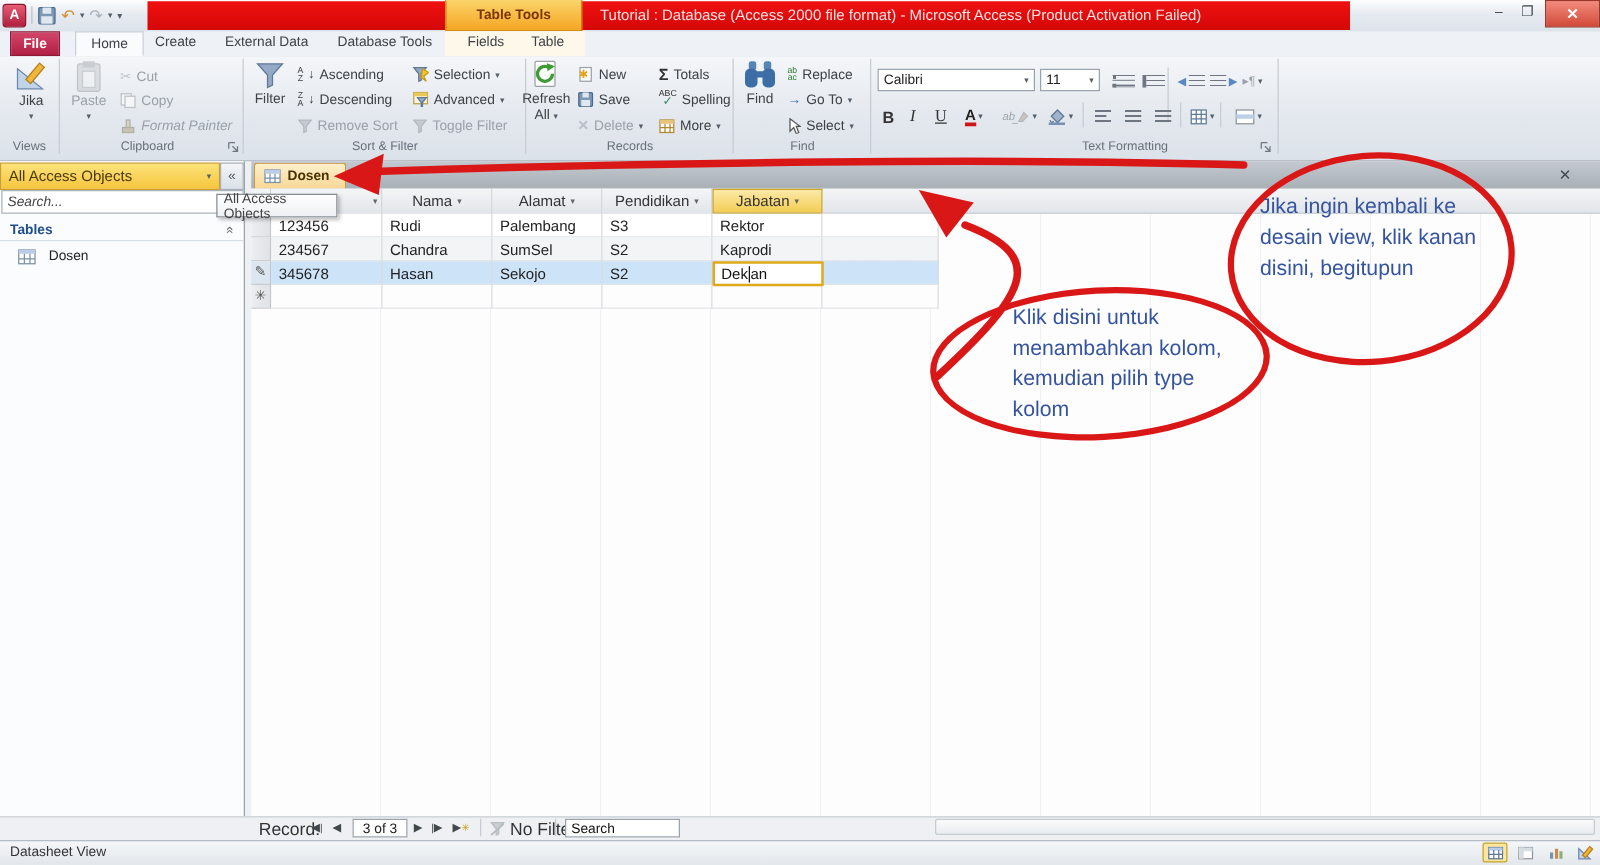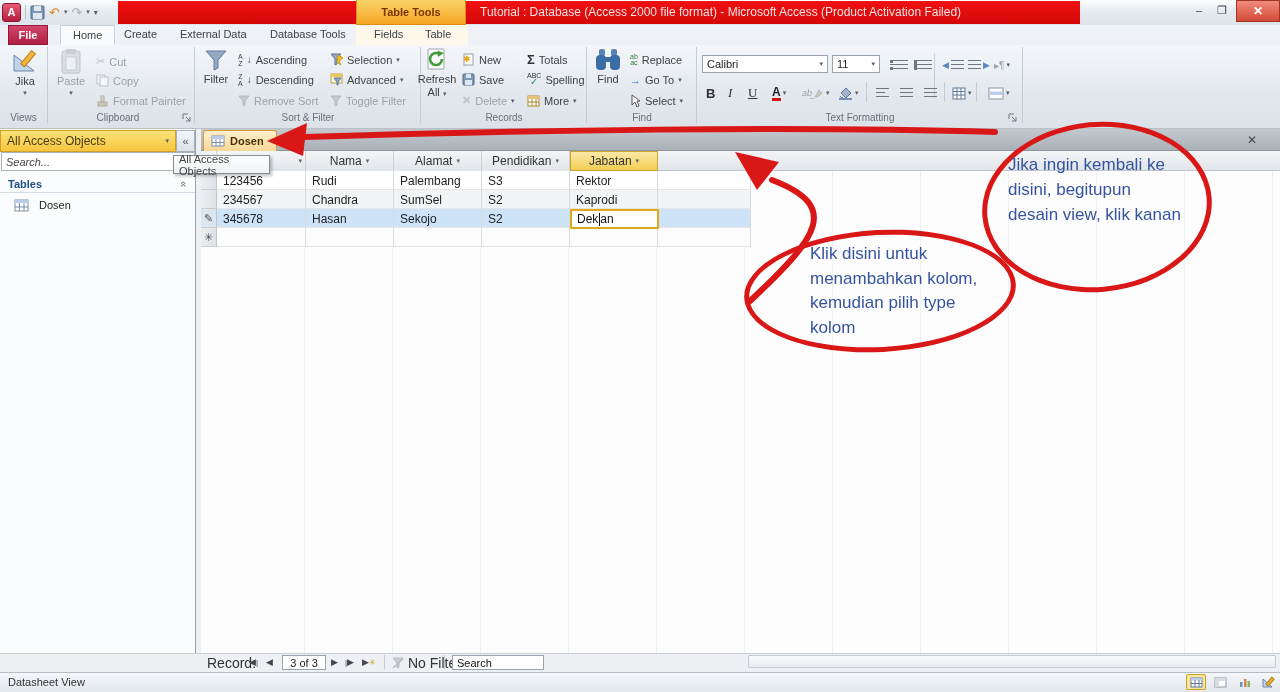--- a/index.html
+++ b/index.html
@@ -162,21 +162,21 @@
       <span class="glyph">✂</span>
       <span>Cut</span>
     </div>
   <div class="abs sbtn dis" style="left:96px;top:72px;">
       <svg width="13" height="13">
         <rect x="1" y="1" width="8" height="9" fill="#fff" stroke="#9aa0a6"></rect>
         <rect x="4" y="3" width="8" height="9" fill="#fff" stroke="#9aa0a6"></rect>
       </svg>
       <span>Copy</span>
     </div>
-  <div class="abs sbtn dis" style="left:96px;top:92px;">
+  <div class="abs sbtn dis" style="left:96px;top:92px;font-style:italic;">
       <svg width="13" height="13">
         <rect x="2" y="8" width="9" height="4" fill="#b9a98c" stroke="#8e8068"></rect>
         <rect x="5" y="2" width="3" height="6" fill="#cfc4ad" stroke="#8e8068"></rect>
       </svg>
       <span>Format Painter</span>
     </div>
   <div class="abs glabel" style="left:48px;width:140px;">Clipboard</div>
   <svg class="abs dlaunch" style="left:182px;top:113px;">
       <path d="M1,1 H6 M1,1 V6 M4,4 L8,8 M8,4 v4 h-4" stroke="#6e7781" fill="none"></path>
     </svg>
@@ -381,21 +381,21 @@
       <span class="drop">▾</span>
     </div>
   <div class="abs gsep" style="left:976px;top:82px;height:20px;"></div>
   <div class="abs tfbtn" style="left:986px;top:84px;">
       <svg width="16" height="13">
         <rect x="1" y="1" width="14" height="11" fill="#fff" stroke="#8d949b"></rect>
         <rect x="1" y="4.5" width="14" height="3.5" fill="#bcd0e8"></rect>
       </svg>
       <span class="drop">▾</span>
     </div>
-  <div class="abs glabel" style="left:698px;width:324px;">Text Formatting</div>
+  <div class="abs glabel" style="left:698px;width:324px;padding-left:40px;">Text Formatting</div>
   <svg class="abs dlaunch" style="left:1008px;top:113px;">
       <path d="M1,1 H6 M1,1 V6 M4,4 L8,8 M8,4 v4 h-4" stroke="#6e7781" fill="none"></path>
     </svg>
   <div class="abs gsep" style="left:1022px;"></div>
 
   <div class="abs navpane"></div>
   <div class="abs navhead">
       <span>All Access Objects</span>
       <span class="drop" style="margin-left:auto;">▾</span>
     </div>
@@ -555,22 +555,22 @@
         <svg width="13" height="12">
           <polygon points="1,11 10,11 1,3" fill="#c2d4ea" stroke="#6b87ac"></polygon>
           <rect x="7" y="1" width="3" height="9" transform="rotate(40 8 5)" fill="#f0b53c" stroke="#b77f18"></rect>
         </svg>
       </div>
   </div>
 
   <div class="abs ell" style="left:982px;top:122px;width:230px;height:170px;transform:rotate(-5deg);"></div>
   <div class="abs antext" style="left:1008px;top:152px;">
     <div>Jika ingin kembali ke</div>
+    <div>desain view, klik kanan</div>
     <div>disini, begitupun</div>
-    <div>desain view, klik kanan</div>
   </div>
   <div class="abs ell" style="left:744px;top:230px;width:272px;height:122px;transform:rotate(-3deg);"></div>
   <div class="abs antext" style="left:810px;top:242px;line-height:24.5px;">
     <div>Klik disini untuk</div>
     <div>menambahkan kolom,</div>
     <div>kemudian pilih type</div>
     <div>kolom</div>
   </div>
   <svg class="abs ansvg">
     <path d="M995,132 C800,126 520,130 305,137" stroke="#d91717" stroke-width="6" fill="none" stroke-linecap="round"></path>

